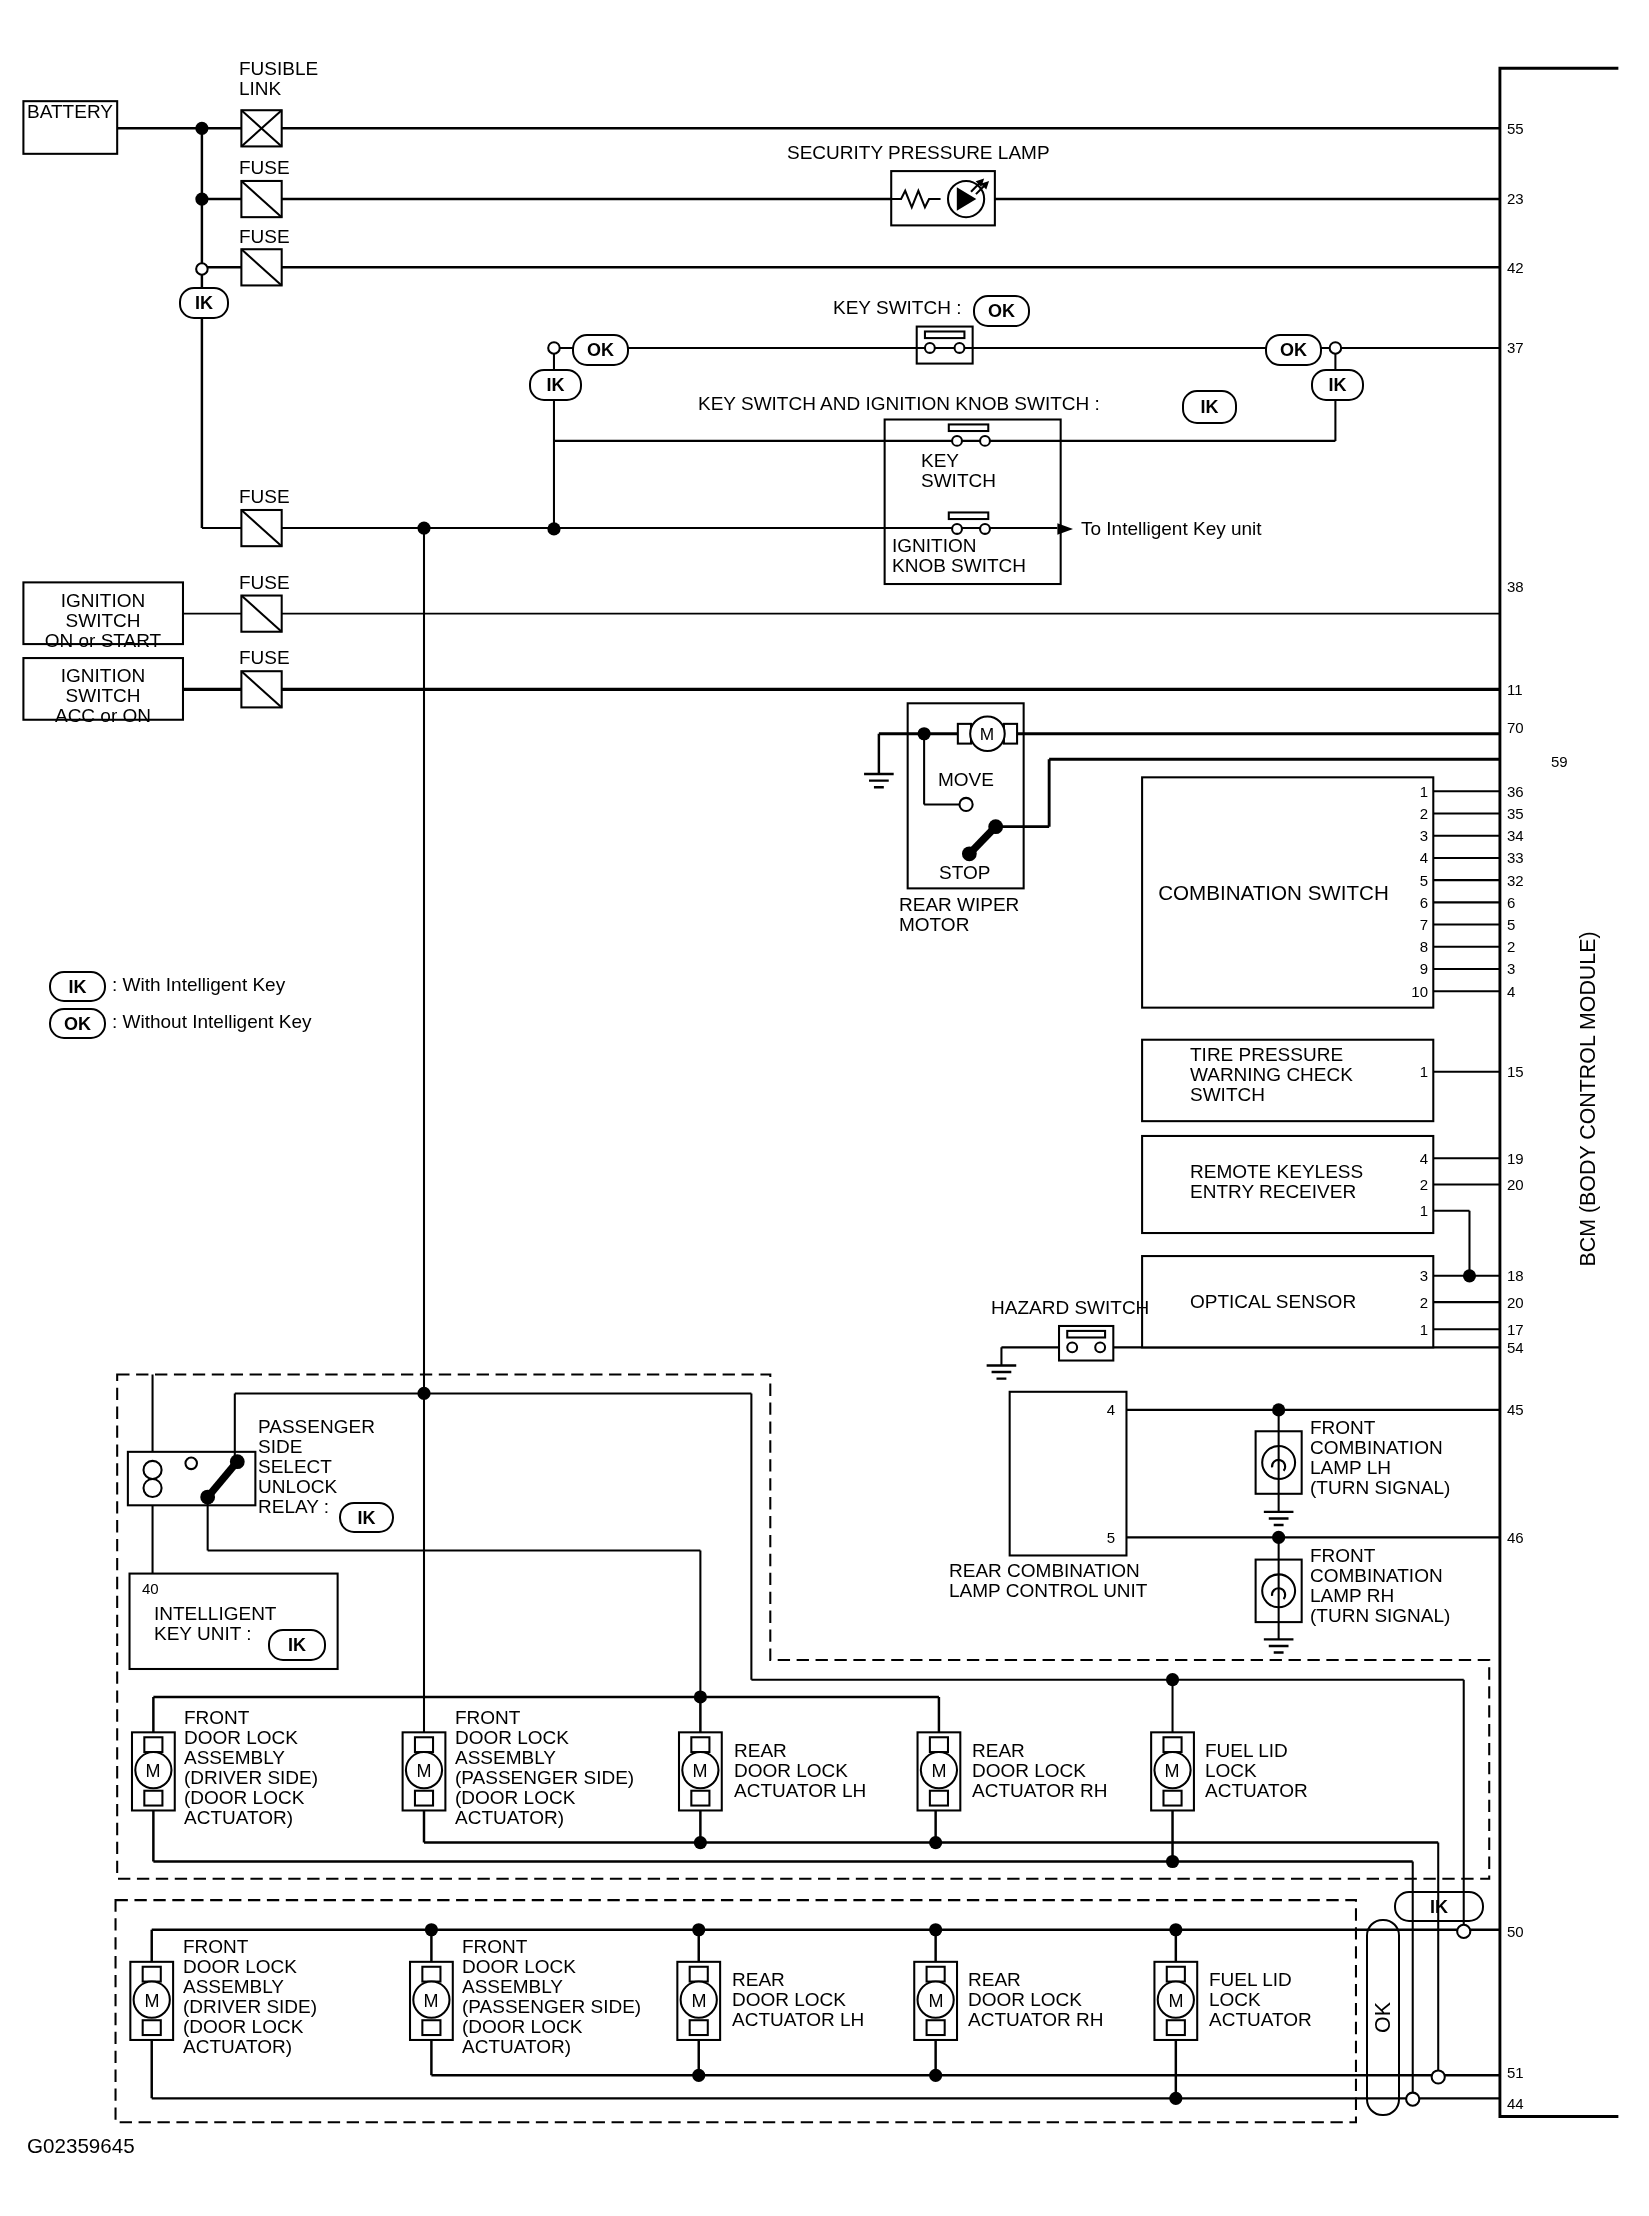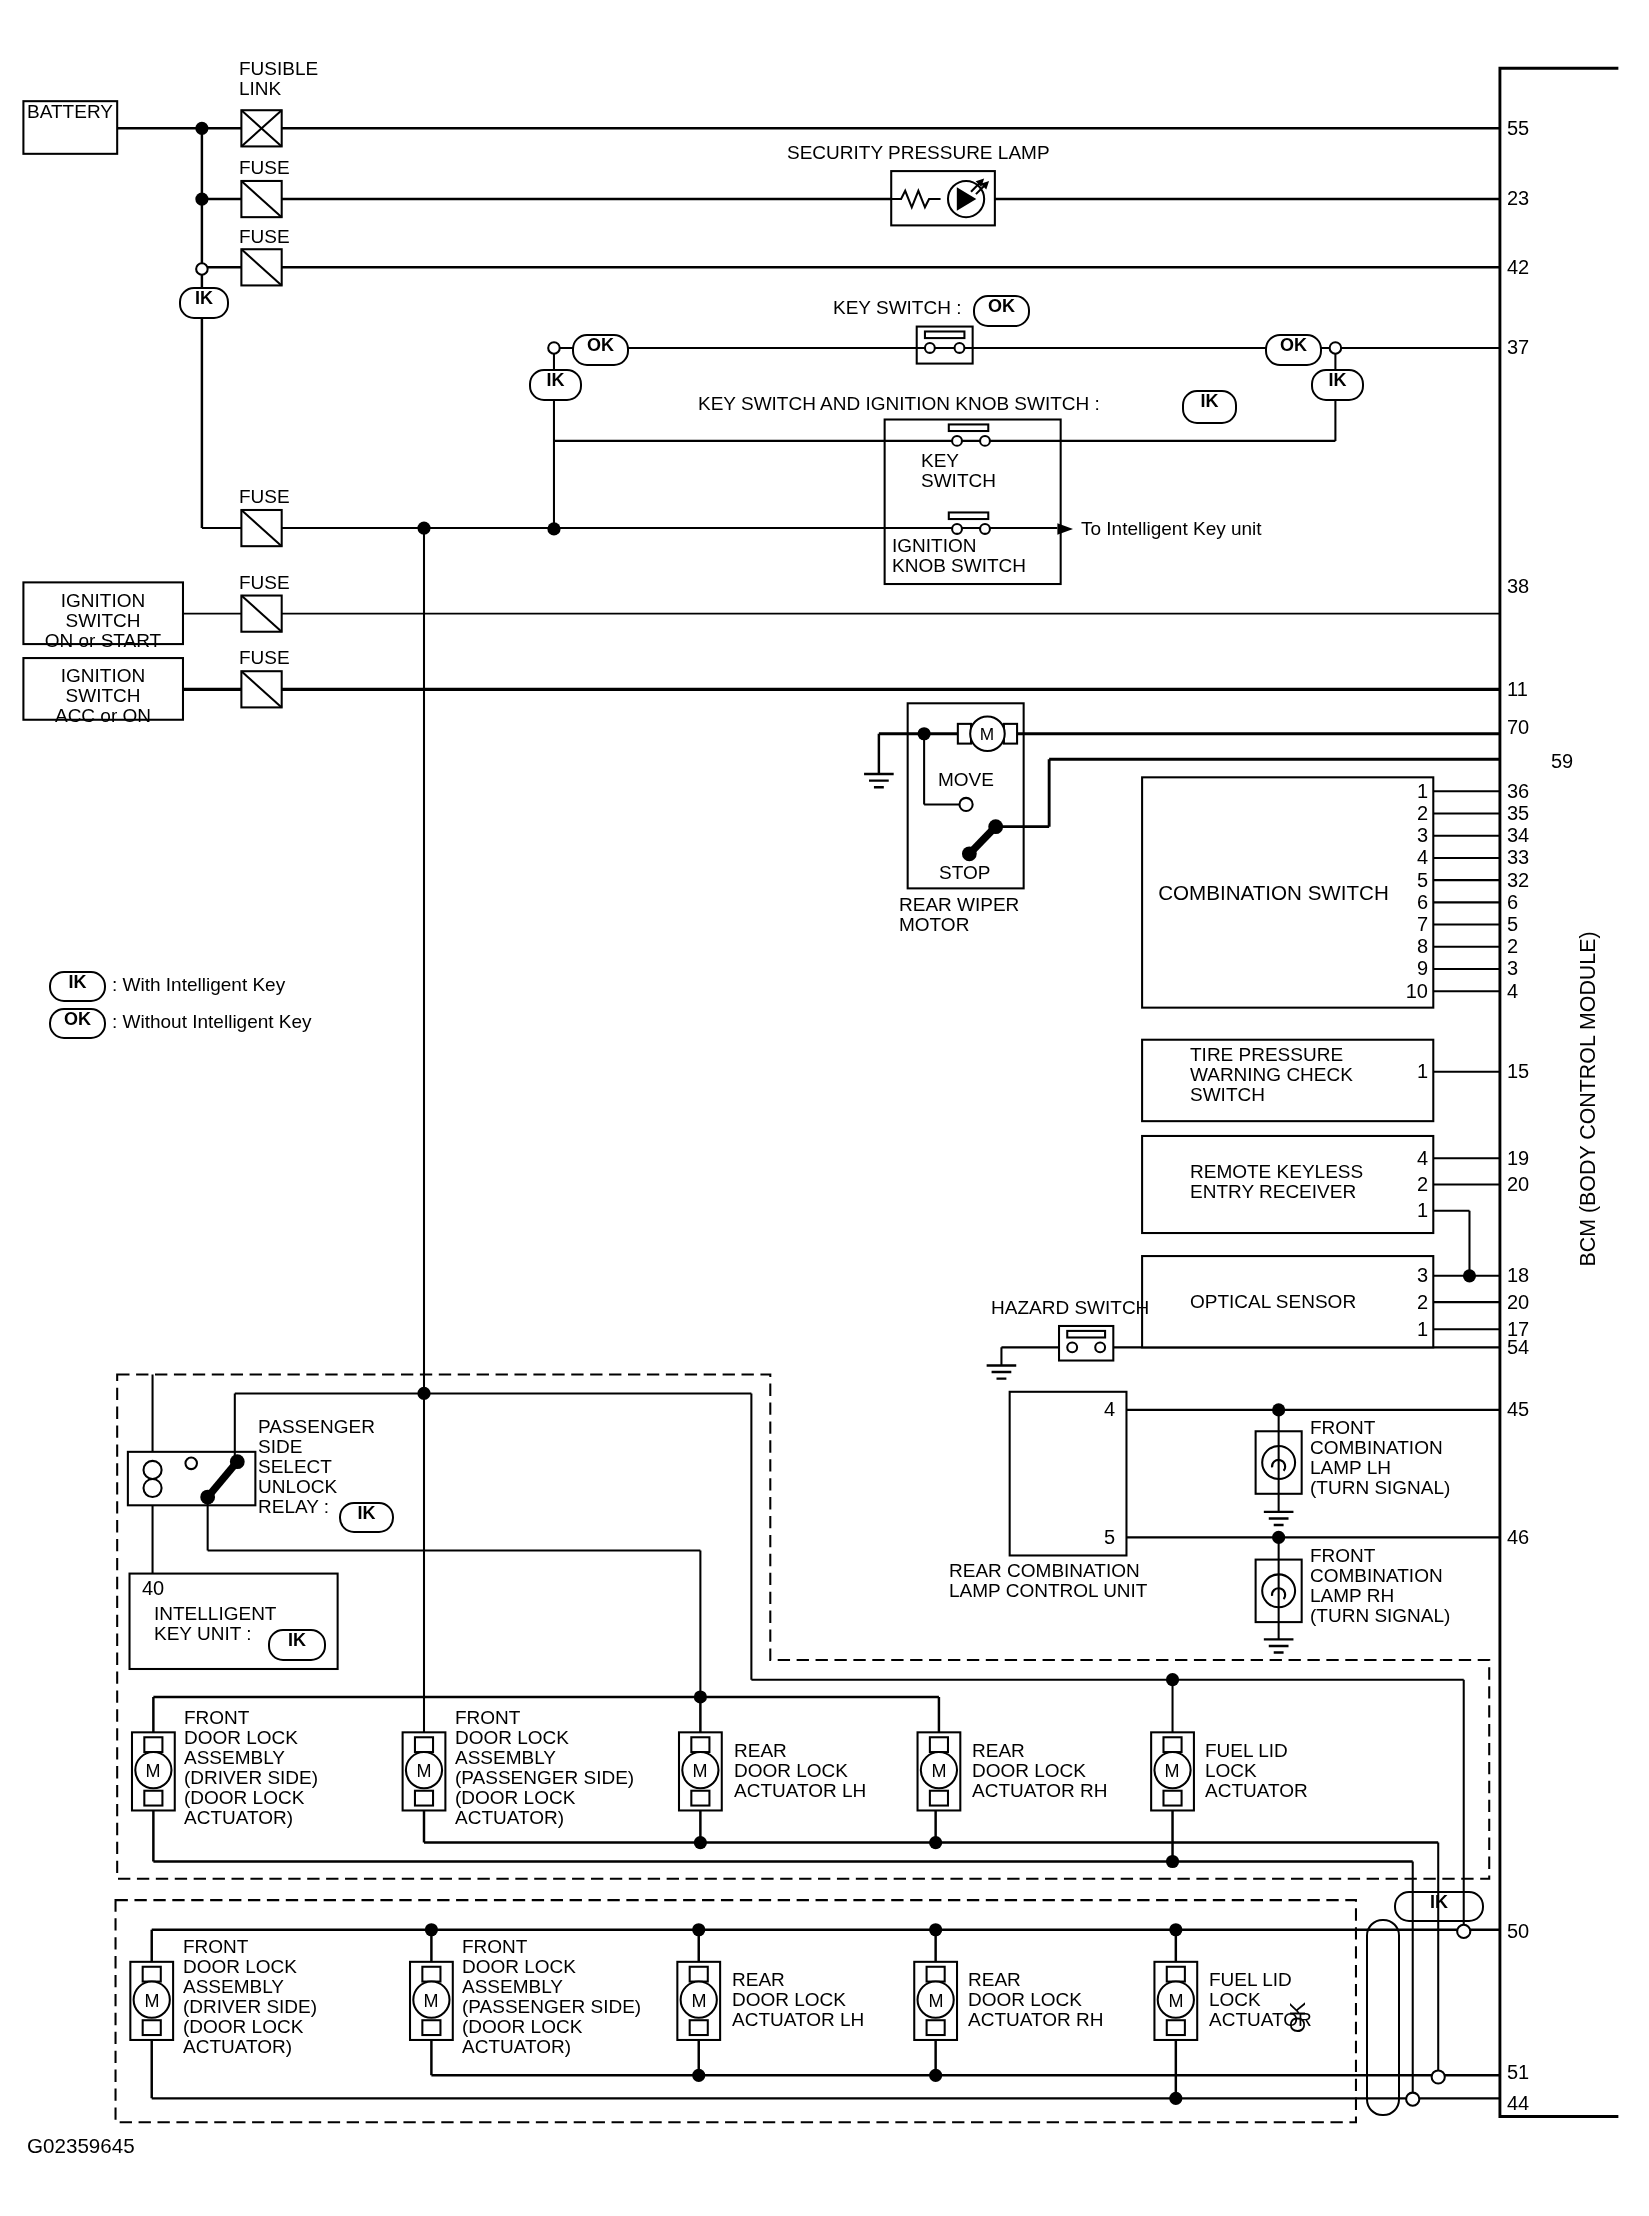--- a/index.html
+++ b/index.html
@@ -3,23 +3,23 @@
 <meta charset="utf-8">
 <style>
   html,body{margin:0;padding:0;background:#ffffff;}
   #stage{position:relative;width:1650px;height:2216px;background:#fff;
          font-family:"Liberation Sans",sans-serif;color:#000;overflow:hidden;}
   svg{position:absolute;left:0;top:0;}
   .t{position:absolute;font:19px/20px "Liberation Sans",sans-serif;color:#000;
      white-space:pre-line;letter-spacing:0px;}
   .c{text-align:center;}
   .r{text-align:right;}
-  .pin{font-size:20px;line-height:21.4px;}
+  .pin{font-size:15px;line-height:21.4px;}
   .ov{position:absolute;border:2.1px solid #000;border-radius:15px;background:#fff;
-      display:flex;justify-content:center;
+      display:flex;align-items:center;justify-content:center;
       font:bold 18px/18px "Liberation Sans",sans-serif;}
   .ov.clear{background:transparent;}
   .vtext{position:absolute;transform:rotate(-90deg);text-align:center;
          font:21.4px/23px "Liberation Sans",sans-serif;white-space:nowrap;}
   .big{font-size:20.6px;line-height:21.4px;}
 </style>
 </head>
 <body>
 
 <div id="stage">

